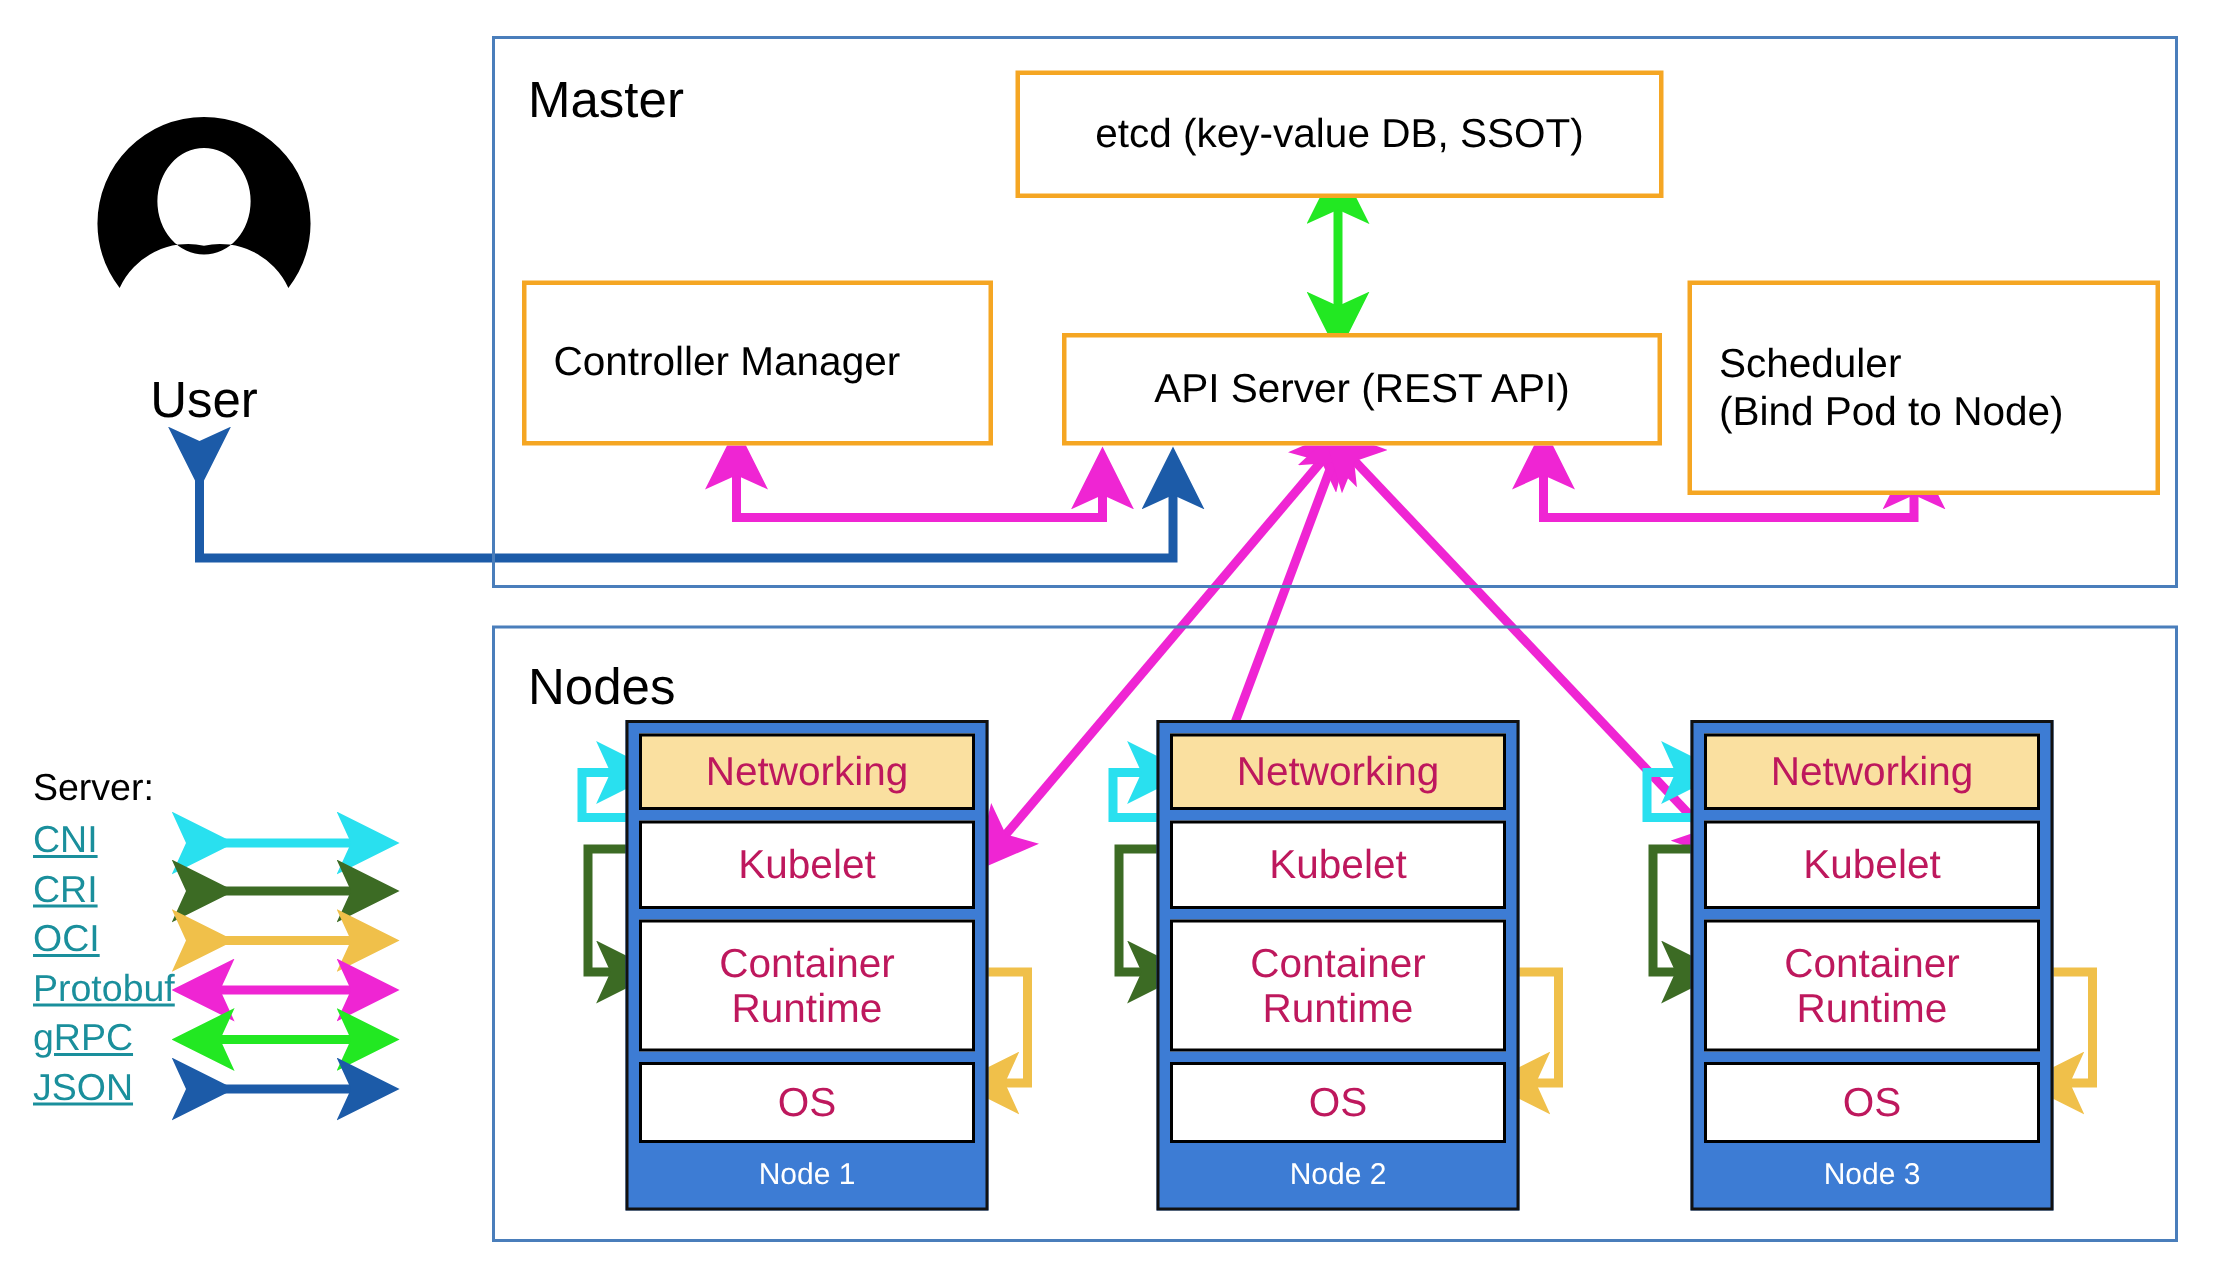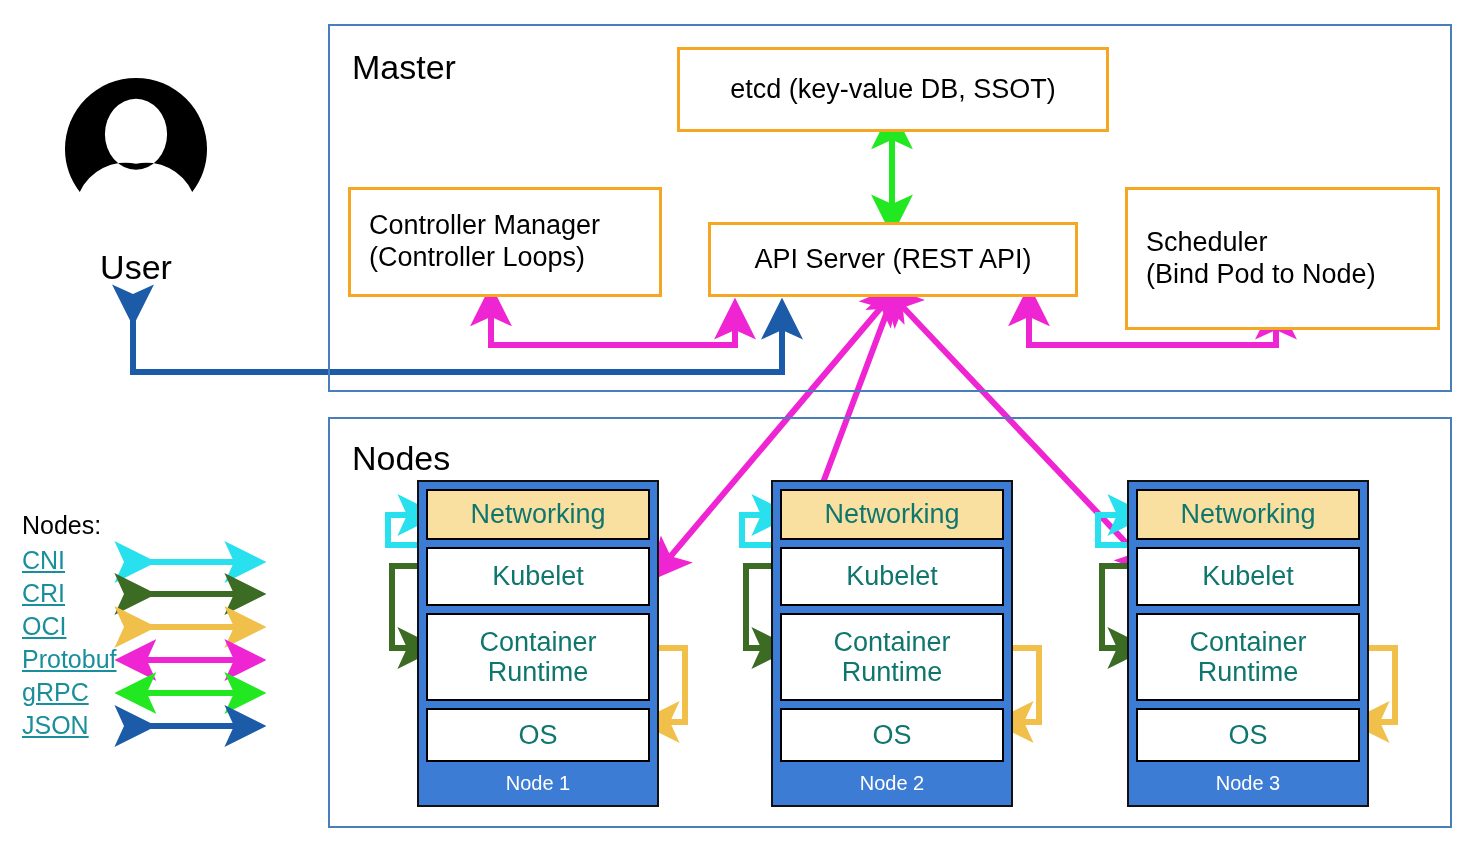--- a/index.html
+++ b/index.html
@@ -73,21 +73,21 @@
   }
   .node-layer {
     background: #ffffff;
     border: 2px solid #000000;
     display: flex;
     align-items: center;
     justify-content: center;
     text-align: center;
     font-size: 27px;
     line-height: 1.12;
-    color: #0f766e;
+    color: #be185d;
   }
   .node-layer.networking {
     background: #fae0a0;
   }
   .node-label {
     color: #ffffff;
     font-size: 20px;
     text-align: center;
     display: flex;
     align-items: center;
@@ -249,25 +249,24 @@
   <div class="abs group" style="left:328px; top:24px; width:1124px; height:368px;"></div>
   <div class="group-title" style="left:352px; top:50px;">Master</div>
 
   <div class="abs master-box" style="left:677px; top:47px; width:432px; height:85px;align-items:center;">
     <span>etcd (key-value DB, SSOT)</span>
   </div>
 
   <div class="abs master-box left-align" style="left:348px; top:187px; width:314px; height:110px;">
     <span>
       <span>Controller Manager</span><br>
-      <span>(Controller Loops)</span>
     </span>
   </div>
 
-  <div class="abs master-box" style="left:708px; top:222px; width:370px; height:75px;">
+  <div class="abs master-box" style="left:708px; top:222px; width:400px; height:75px;">
     <span>API Server (REST API)</span>
   </div>
 
   <div class="abs master-box left-align" style="left:1125px; top:187px; width:315px; height:143px;">
     <span>
       <span>Scheduler</span><br>
       <span>(Bind Pod to Node)</span>
     </span>
   </div>
 
@@ -300,21 +299,21 @@
     <div class="node-layer networking" style="height:47px;">Networking</div>
     <div class="node-layer" style="height:55px;">Kubelet</div>
     <div class="node-layer" style="height:84px; flex-direction:column;">
       <span>Container</span>
       <span>Runtime</span>
     </div>
     <div class="node-layer" style="height:50px;">OS</div>
     <div class="node-label" style="flex:1;">Node 3</div>
   </div>
 
-  <div class="legend-title" style="left:22px; top:511px;">Nodes:</div>
+  <div class="legend-title" style="left:22px; top:511px;">Server:</div>
 
   <div class="legend-term" style="left:22px; top:548px;">CNI</div>
   <div class="legend-term" style="left:22px; top:581px;">CRI</div>
   <div class="legend-term" style="left:22px; top:614px;">OCI</div>
   <div class="legend-term" style="left:22px; top:647px;">Protobuf</div>
   <div class="legend-term" style="left:22px; top:680px;">gRPC</div>
   <div class="legend-term" style="left:22px; top:713px;">JSON</div>
 
 </div>
 

